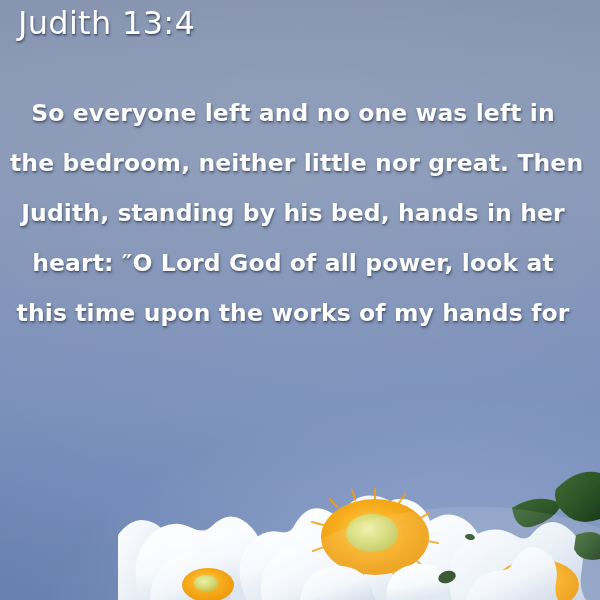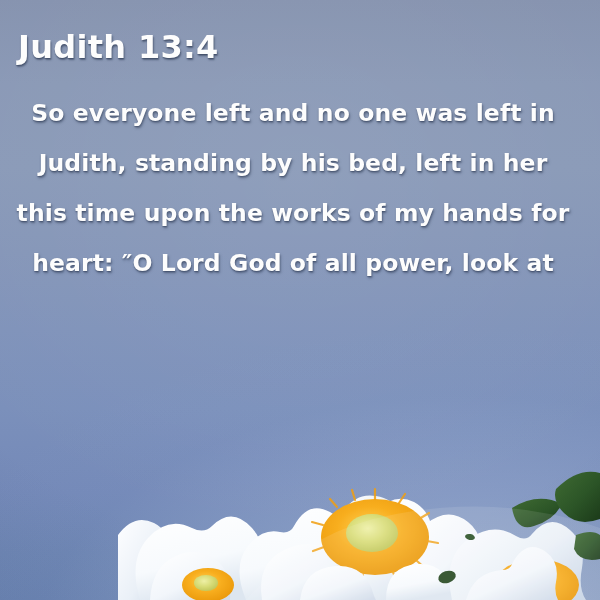--- a/index.html
+++ b/index.html
@@ -36,23 +36,23 @@
       rgba(0,0,0,0) 78%);
   }
   .sky-vig{
     position:absolute;inset:0;
     background:radial-gradient(130% 110% at 50% 30%,
       rgba(255,255,255,.05) 0%, rgba(0,0,0,0) 55%, rgba(40,55,85,.14) 100%);
   }
 
   
   .title{
-    position:absolute;left:18px;top:28px;
+    position:absolute;left:18px;top:4px;
     font-size:32px;
-    font-weight:700;
+    font-weight:400;
     color:#fdfdfd;
     letter-spacing:.3px;
     text-shadow:1px 2px 2px rgba(40,52,78,.55), 0 1px 1px rgba(40,52,78,.4);
     white-space:nowrap;
   }
   .verse{
     position:absolute;
     left:10px;right:24px;top:88px;
     text-align:center;
     color:#fdfdfd;
@@ -164,18 +164,19 @@
 
         <path d="M246 215 q60 -70 150 -86 q110 -20 204 14 l0 72 Z" fill="#ffffff" opacity=".10"></path>
       </g>
     </svg>
   </div>
 
   <div class="title">Judith 13:4</div>
 
   <div class="verse">
     <span class="ln">So everyone left and no one was left in</span>
-    <span class="ln">Judith, standing by his bed, left in her</span>
+    <span class="ln">the bedroom, neither little nor great. Then</span>
+    <span class="ln">Judith, standing by his bed, hands in her</span>
+    <span class="ln">heart: ″O Lord God of all power, look at</span>
     <span class="ln">this time upon the works of my hands for</span>
-    <span class="ln">heart: ″O Lord God of all power, look at</span>
   </div>
 
 </div>
 
 </body></html>

